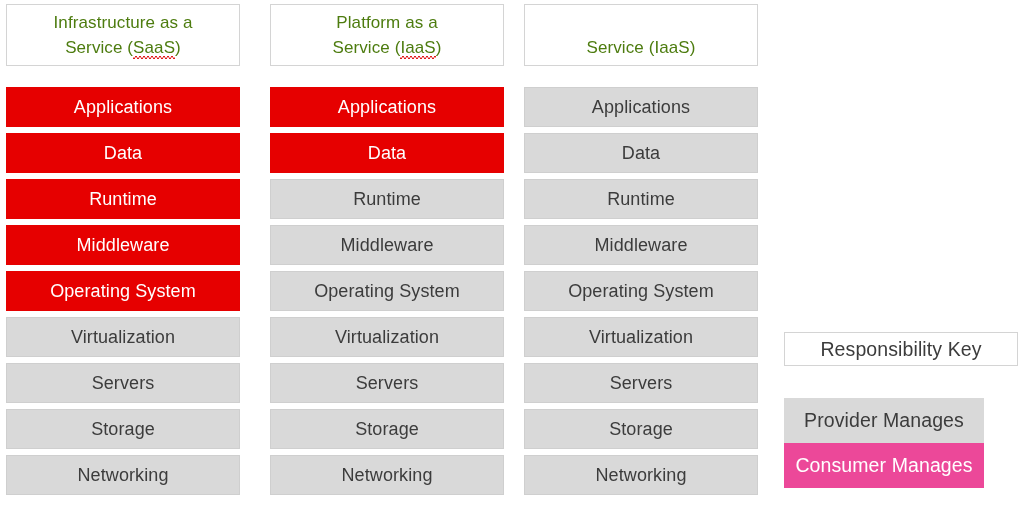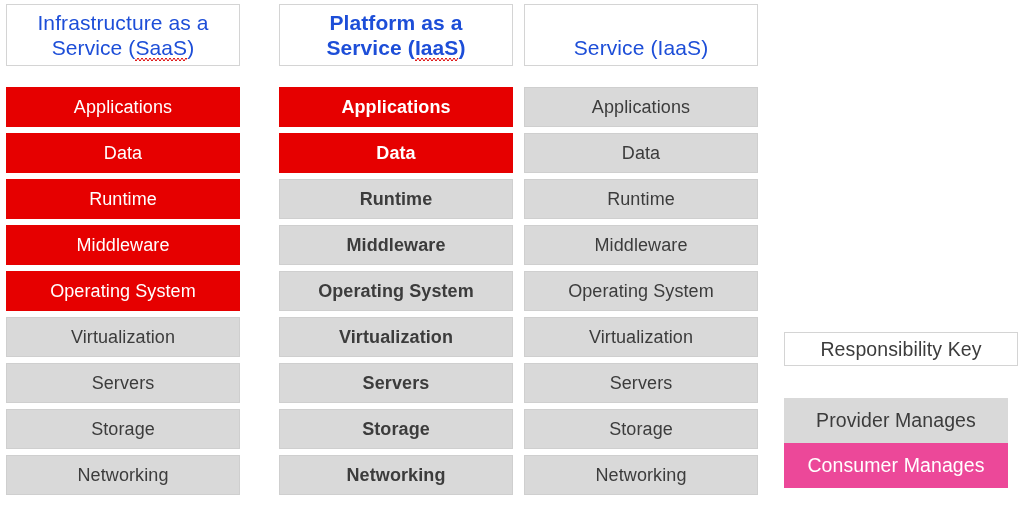--- a/index.html
+++ b/index.html
@@ -22,40 +22,40 @@
     height: 511px;
   }
 
   
   .column {
     position: absolute;
     top: 0;
     width: 234px;
   }
   .col-0 { left: 6px; }
-  .col-1 { left: 279px; font-weight: bold; }
+  .col-1 { left: 270px; }
   .col-2 { left: 524px; }
 
   
   .col-header {
     box-sizing: border-box;
     height: 62px;
     border: 1px solid #d4d4d4;
     background: #ffffff;
     margin-top: 4px;
     display: flex;
     align-items: center;
     justify-content: center;
     text-align: center;
     padding: 0 8px;
   }
   .col-header-text {
-    font-size: 21px;
+    font-size: 17px;
     line-height: 25px;
-    color: #1d4ed8;
+    color: #4d7c0f;
     letter-spacing: 0.1px;
   }
   
   .squiggle {
     position: relative;
     white-space: nowrap;
   }
   .squiggle::after {
     content: "";
     position: absolute;
@@ -116,21 +116,21 @@
     justify-content: center;
     font-size: 19.5px;
     color: #3c3c3c;
     letter-spacing: 0.1px;
   }
   .legend-swatches {
     margin-top: 32px;
   }
   .legend-item {
     box-sizing: border-box;
-    width: 224px;
+    width: 200px;
     height: 45px;
     display: flex;
     align-items: center;
     justify-content: center;
     font-size: 19.5px;
     letter-spacing: 0.1px;
   }
   .legend-item.provider {
     background: #d9d9d9;
     color: #3c3c3c;

